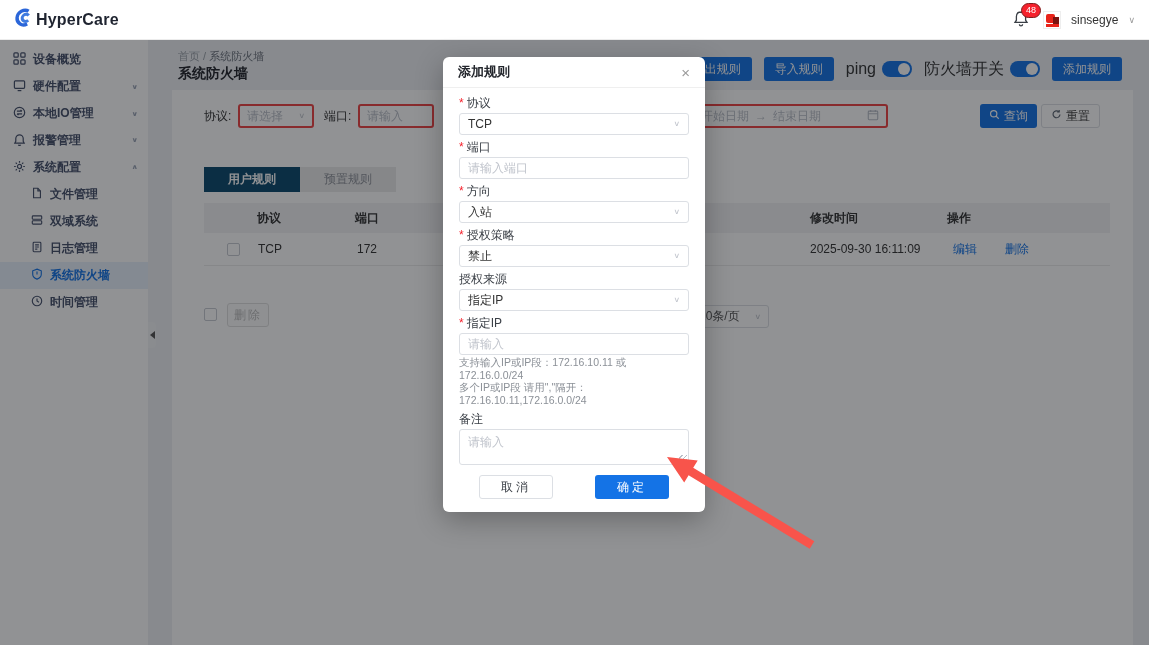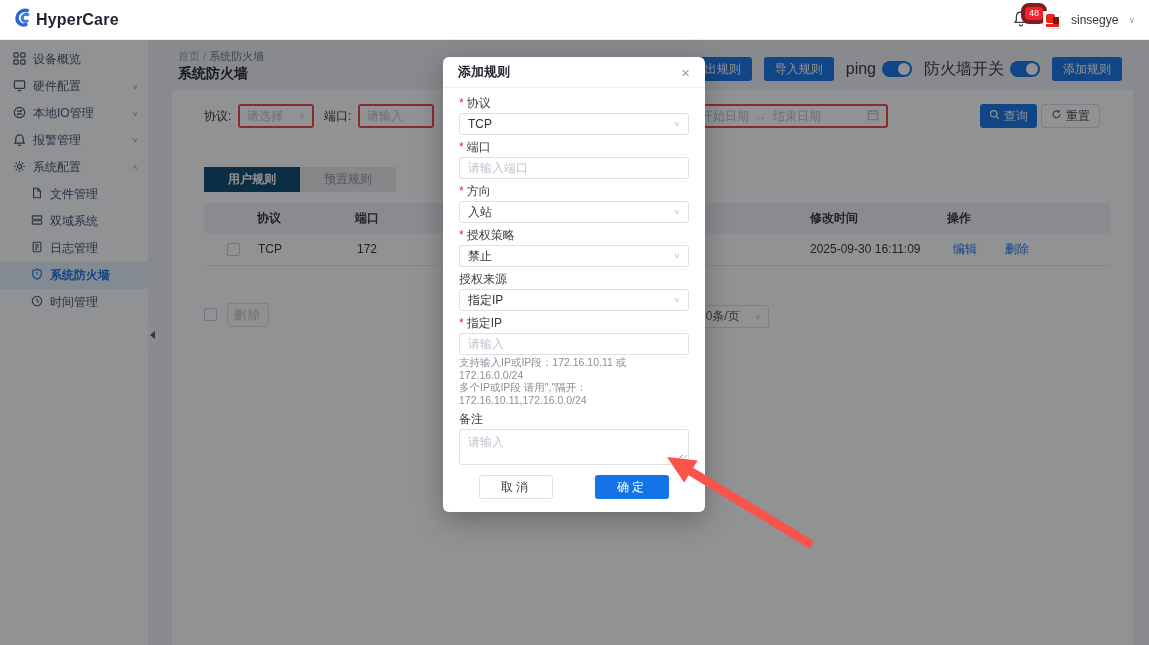--- a/index.html
+++ b/index.html
@@ -9,31 +9,31 @@
     background:#eef1f5; position:relative; color:#333;
   }
   
   .topbar{position:absolute;top:0;left:0;width:1149px;height:40px;background:#fff;
     border-bottom:1px solid #ececec;z-index:50;display:flex;align-items:center;}
   .brand{display:flex;align-items:center;gap:3px;padding-left:12px;}
   .brand-text{font-size:16px;font-weight:bold;color:#1f2430;letter-spacing:.2px;}
   .topbar-right{margin-left:auto;display:flex;align-items:center;gap:10px;padding-right:14px;}
   .bell-wrap{position:relative;width:22px;height:22px;cursor:pointer;}
   .badge{position:absolute;top:-6px;left:10px;background:#f5222d;color:#fff;font-size:9px;
-    line-height:13px;padding:0 4px;border-radius:8px;border:4px solid #7f1d1d;}
+    line-height:13px;padding:0 4px;border-radius:8px;border:1px solid #7f1d1d;}
   .avatar{width:18px;height:18px;border:1px solid #eee;background:#fff;position:relative;overflow:hidden;}
   .avatar .a1{position:absolute;left:2px;top:2px;width:9px;height:9px;background:#e8231a;border-radius:2px;}
   .avatar .a2{position:absolute;left:9px;top:5px;width:6px;height:8px;background:#7a1410;}
   .avatar .a3{position:absolute;left:2px;bottom:1px;width:13px;height:3px;background:#e8231a;}
   .username{font-size:12px;color:#333;}
   .tb-chevron{font-size:9px;color:#999;}
   
   .sidebar{position:absolute;top:40px;left:0;width:148px;bottom:0;background:#fff;z-index:1;padding-top:6px;}
   .side-item{height:27px;display:flex;align-items:center;gap:7px;padding:0 10px 0 13px;
-    font-size:12px;color:#45506b;cursor:pointer;}
+    font-size:12px;color:#45506b;cursor:pointer;font-weight:bold;}
   .side-item.child{padding-left:31px;}
   .side-item.active{background:#e7f0fb;color:#1473e6;font-weight:bold;}
   .side-item svg{flex:0 0 auto;}
   .side-chevron{margin-left:auto;font-size:8px;color:#9aa3b5;transform:scaleY(.8);}
   .side-handle{position:absolute;left:148px;top:322px;width:8px;height:26px;background:#f3f4f6;
     border-radius:0 4px 4px 0;z-index:2;display:flex;align-items:center;justify-content:center;cursor:pointer;}
   .side-handle i{width:0;height:0;border-top:4px solid transparent;border-bottom:4px solid transparent;
     border-right:5px solid #555;}
   
   .breadcrumb{position:absolute;left:178px;top:49px;font-size:11px;color:#9aa0a8;z-index:1;}

